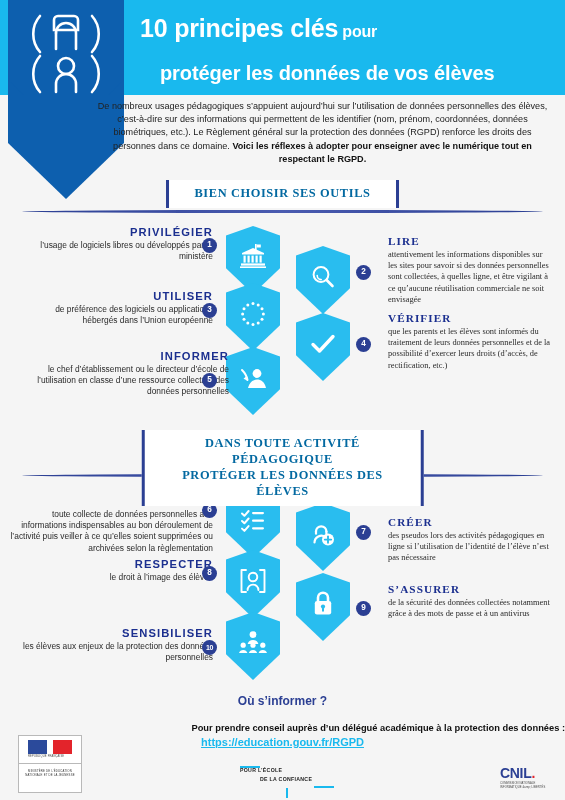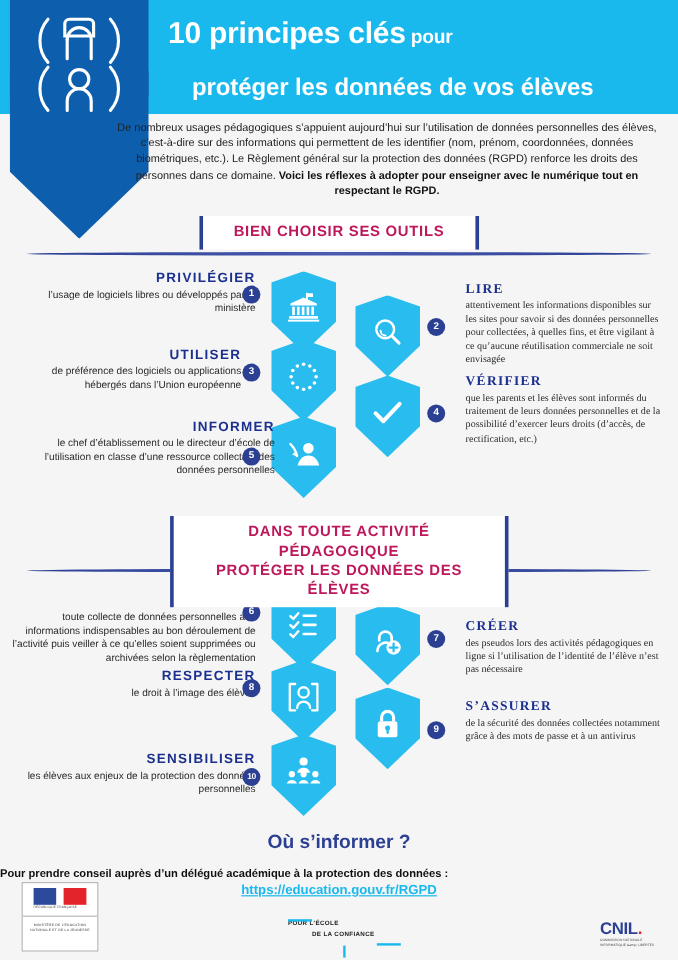--- a/index.html
+++ b/index.html
@@ -50,21 +50,21 @@
     clip-path:polygon(0 0,100% 0,100% 60%,50% 100%,0 60%);
   }
 
   
   .banner{
     position:absolute;left:50%;transform:translateX(-50%);
     background:#ffffff;border-left:3px solid #2b3f93;border-right:3px solid #2b3f93;
     padding:6px 26px;text-align:center;z-index:6;
   }
   .banner-title{
-    color:#be185d;font-weight:bold;font-size:12.4px;letter-spacing:0.6px;line-height:1.28;
+    color:#0369a1;font-weight:bold;font-size:12.4px;letter-spacing:0.6px;line-height:1.28;font-family:Liberation Serif, serif;
   }
   .sep{
     position:absolute;left:22px;width:521px;height:3px;
     background:linear-gradient(to right,#2b3f93,#4a5bb0,#2b3f93);
     border-radius:50%;
   }
 
   
   .ptext{position:absolute;}
   .ptext .ttl{font-weight:bold;color:#1b2f8f;font-size:11.2px;letter-spacing:1.1px;margin-bottom:2px;}
@@ -87,24 +87,24 @@
     -webkit-clip-path:polygon(0 14%,50% 0,100% 14%,100% 62%,50% 100%,0 62%);
     clip-path:polygon(0 14%,50% 0,100% 14%,100% 62%,50% 100%,0 62%);
     display:flex;align-items:center;justify-content:center;
   }
   .shield svg{margin-top:-6px;}
 
   
   .footer{position:absolute;left:0;top:686px;width:565px;height:114px;background:#f5f5f5;}
   .footer-q{
     position:absolute;top:8px;width:565px;text-align:center;
-    color:#2b3f93;font-weight:bold;font-size:16px;
+    color:#2b3f93;font-weight:bold;font-size:12px;
   }
   .footer-sub{
-    position:absolute;top:37px;width:565px;text-align:left;
+    position:absolute;top:37px;width:565px;text-align:right;
     color:#111;font-weight:bold;font-size:9.3px;
   }
   .footer-link{
     position:absolute;top:50px;width:565px;text-align:center;
     color:#19b9ee;font-weight:bold;font-size:11px;text-decoration:underline;
   }
   .logo-ministere{
     position:absolute;left:18px;top:735px;width:62px;height:56px;
     border:1px solid #b9b9b9;background:#fff;
   }
@@ -194,21 +194,21 @@
     <svg width="28" height="28" viewBox="0 0 28 28">
       <g fill="none" stroke="#ffffff" stroke-width="2">
         <circle cx="12" cy="11.5" r="7.4"></circle>
         <path d="M17.6 17 L23.5 23" stroke-width="2.6" stroke-linecap="round"></path>
         <path d="M8.2 12.6 a4 4 0 0 0 4 4" stroke-width="1.6" stroke-linecap="round"></path>
       </g>
     </svg>
   </div>
   <div class="ptext right" style="left:388px;top:235px;width:164px;">
     <div class="ttl">LIRE</div>
-    <div class="desc">attentivement les informations disponibles sur les sites pour savoir si des données personnelles pour collectées, à quelles fins, et être vigilant à ce qu’aucune réutilisation commerciale ne soit envisagée</div>
+    <div class="desc">attentivement les informations disponibles sur les sites pour savoir si des données personnelles sont collectées, à quelles ligne, et être vigilant à ce qu’aucune réutilisation commerciale ne soit envisagée</div>
   </div>
   <div class="badge" style="left:356px;top:265px;">2</div>
 
   <div class="shield" style="left:226px;top:283px;">
     <svg width="28" height="28" viewBox="0 0 28 28">
       <g fill="#ffffff">
         <circle cx="14" cy="3.6" r="1.5"></circle>
           <circle cx="19.2" cy="5" r="1.5"></circle>
         <circle cx="23" cy="8.8" r="1.5"></circle>
           <circle cx="24.4" cy="14" r="1.5"></circle>
@@ -216,21 +216,21 @@
           <circle cx="19.2" cy="23" r="1.5"></circle>
         <circle cx="14" cy="24.4" r="1.5"></circle>
           <circle cx="8.8" cy="23" r="1.5"></circle>
         <circle cx="5" cy="19.2" r="1.5"></circle>
           <circle cx="3.6" cy="14" r="1.5"></circle>
         <circle cx="5" cy="8.8" r="1.5"></circle>
           <circle cx="8.8" cy="5" r="1.5"></circle>
       </g>
     </svg>
   </div>
-  <div class="ptext left" style="right:364px;top:290px;width:175px;">
+  <div class="ptext left" style="right:352px;top:290px;width:175px;">
     <div class="ttl">UTILISER</div>
     <div class="desc">de préférence des logiciels ou applications hébergés dans l’Union européenne</div>
   </div>
   <div class="badge" style="left:202px;top:303px;">3</div>
 
   <div class="shield" style="left:296px;top:313px;">
     <svg width="28" height="28" viewBox="0 0 28 28">
       <path d="M4 14.5 L10.5 21 L24 6.5" fill="none" stroke="#ffffff" stroke-width="3.4" stroke-linecap="round" stroke-linejoin="round"></path>
     </svg>
   </div>

